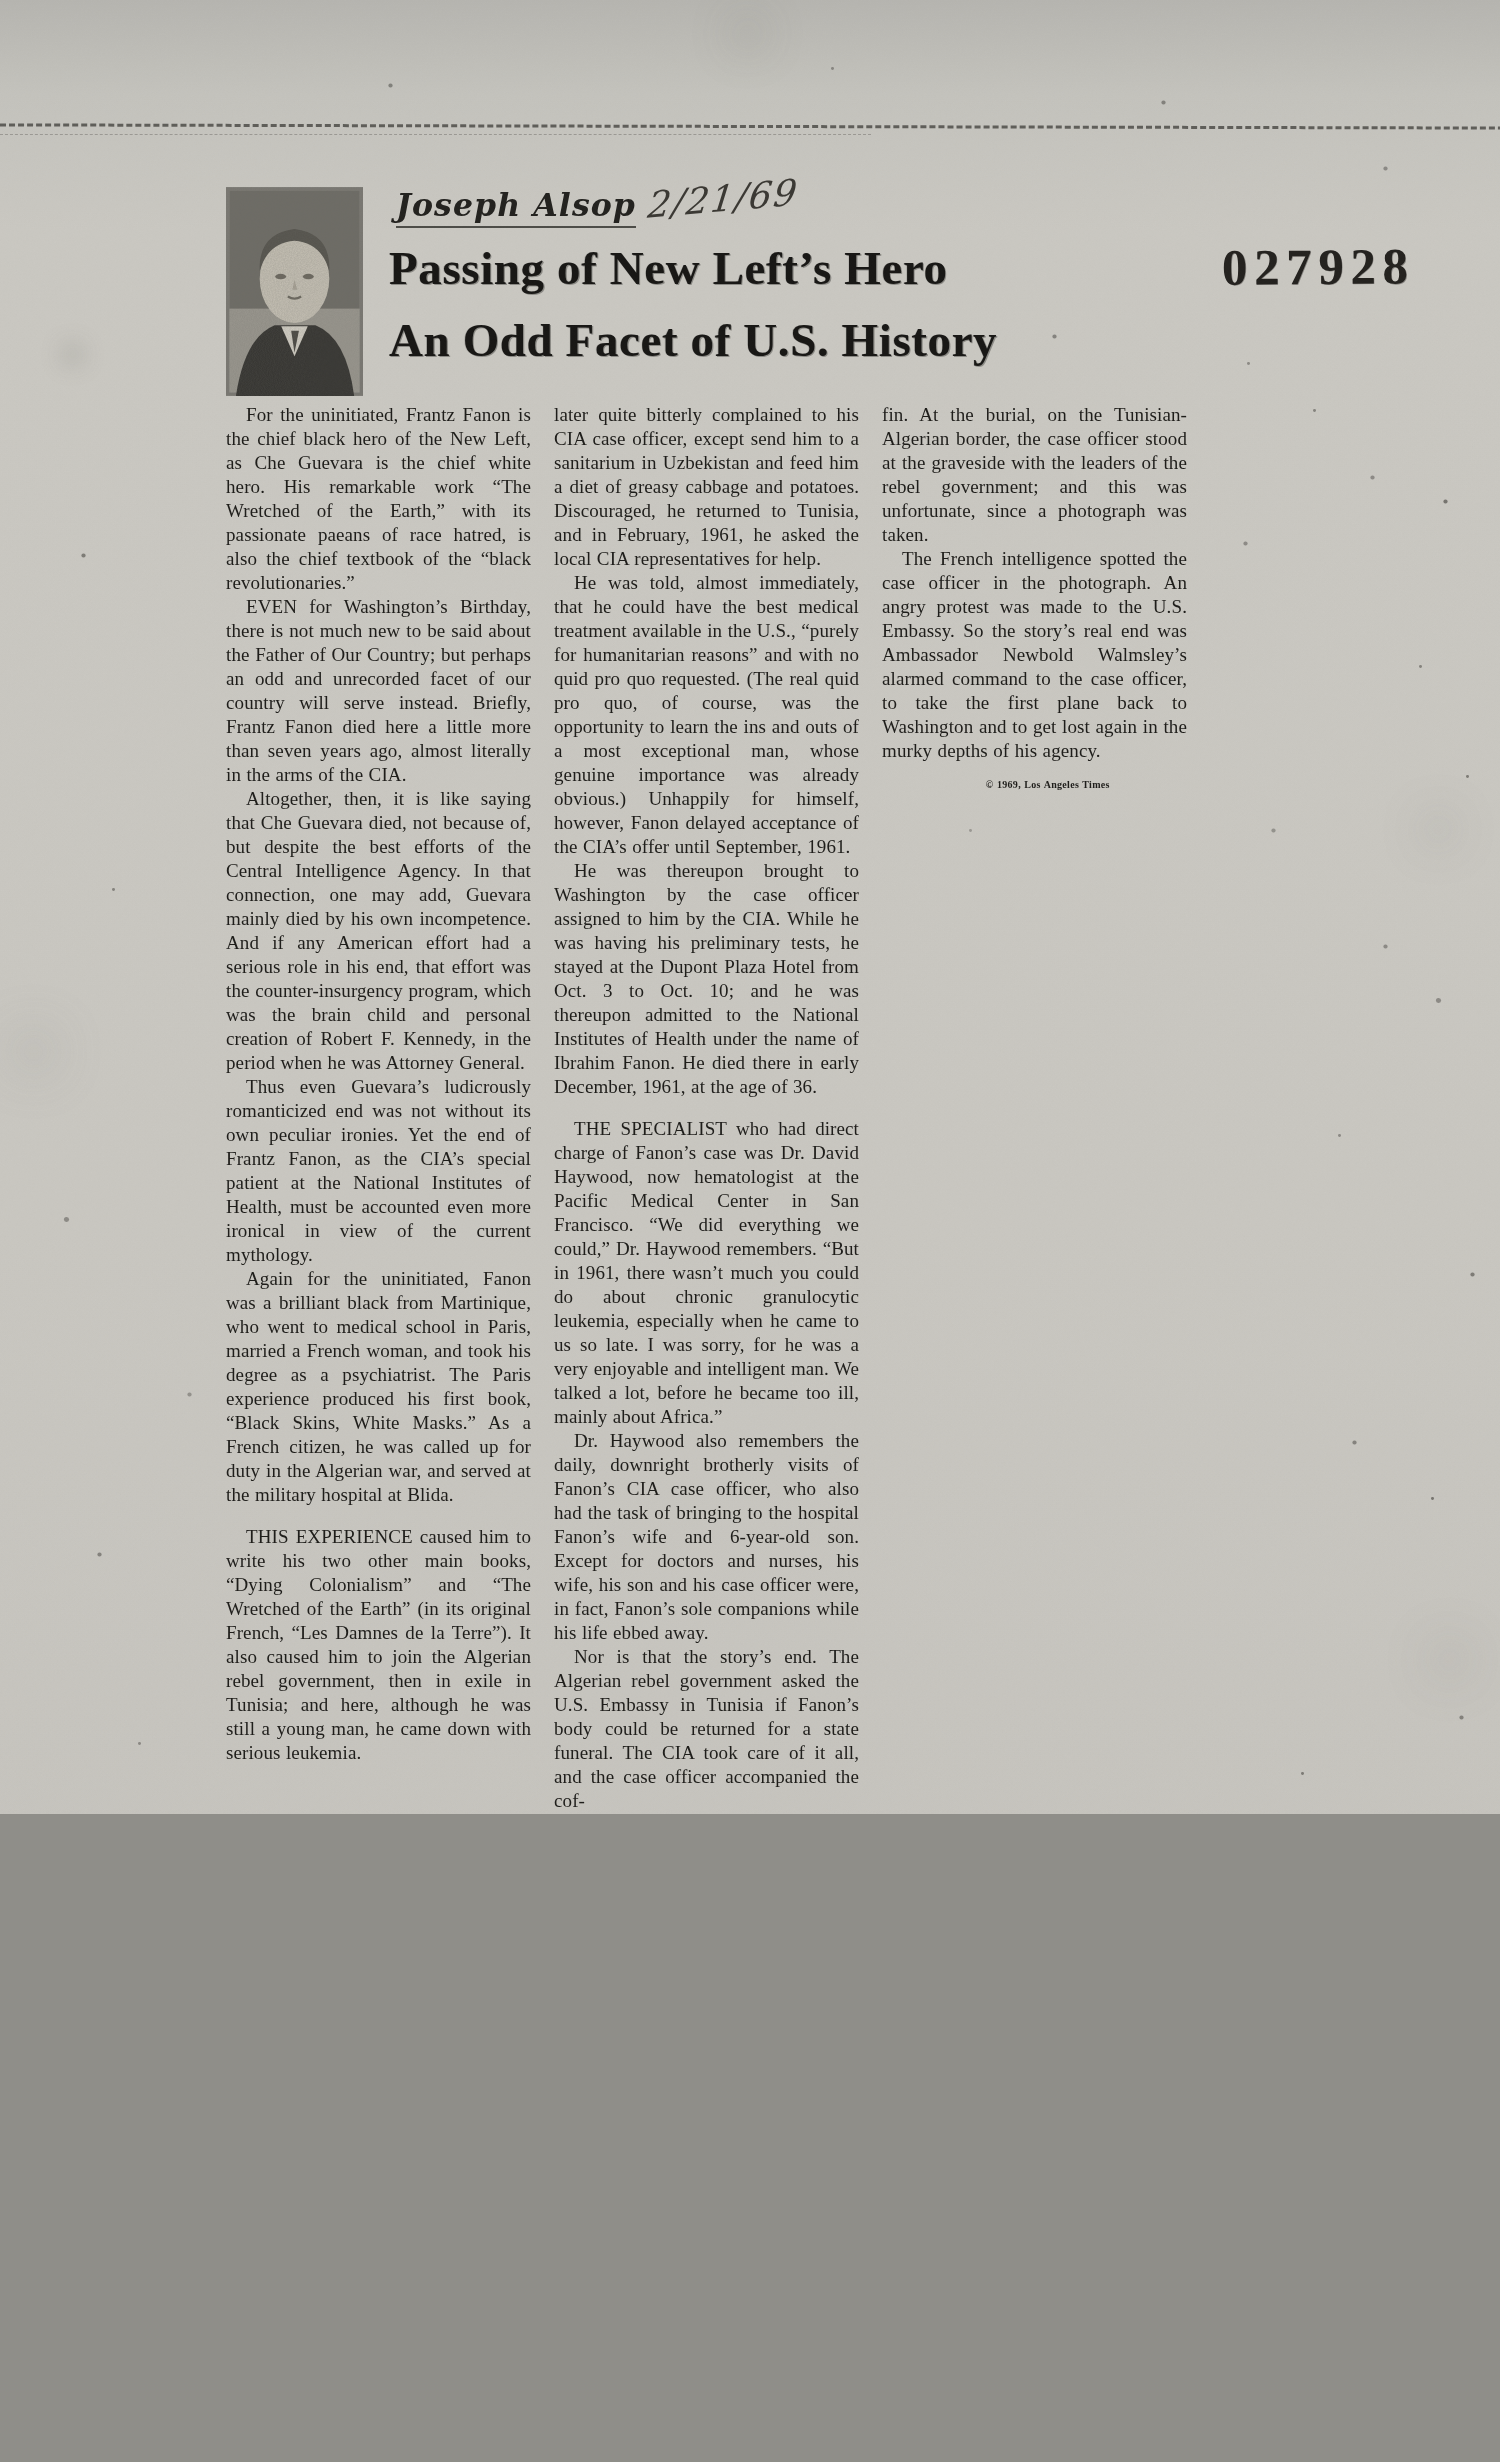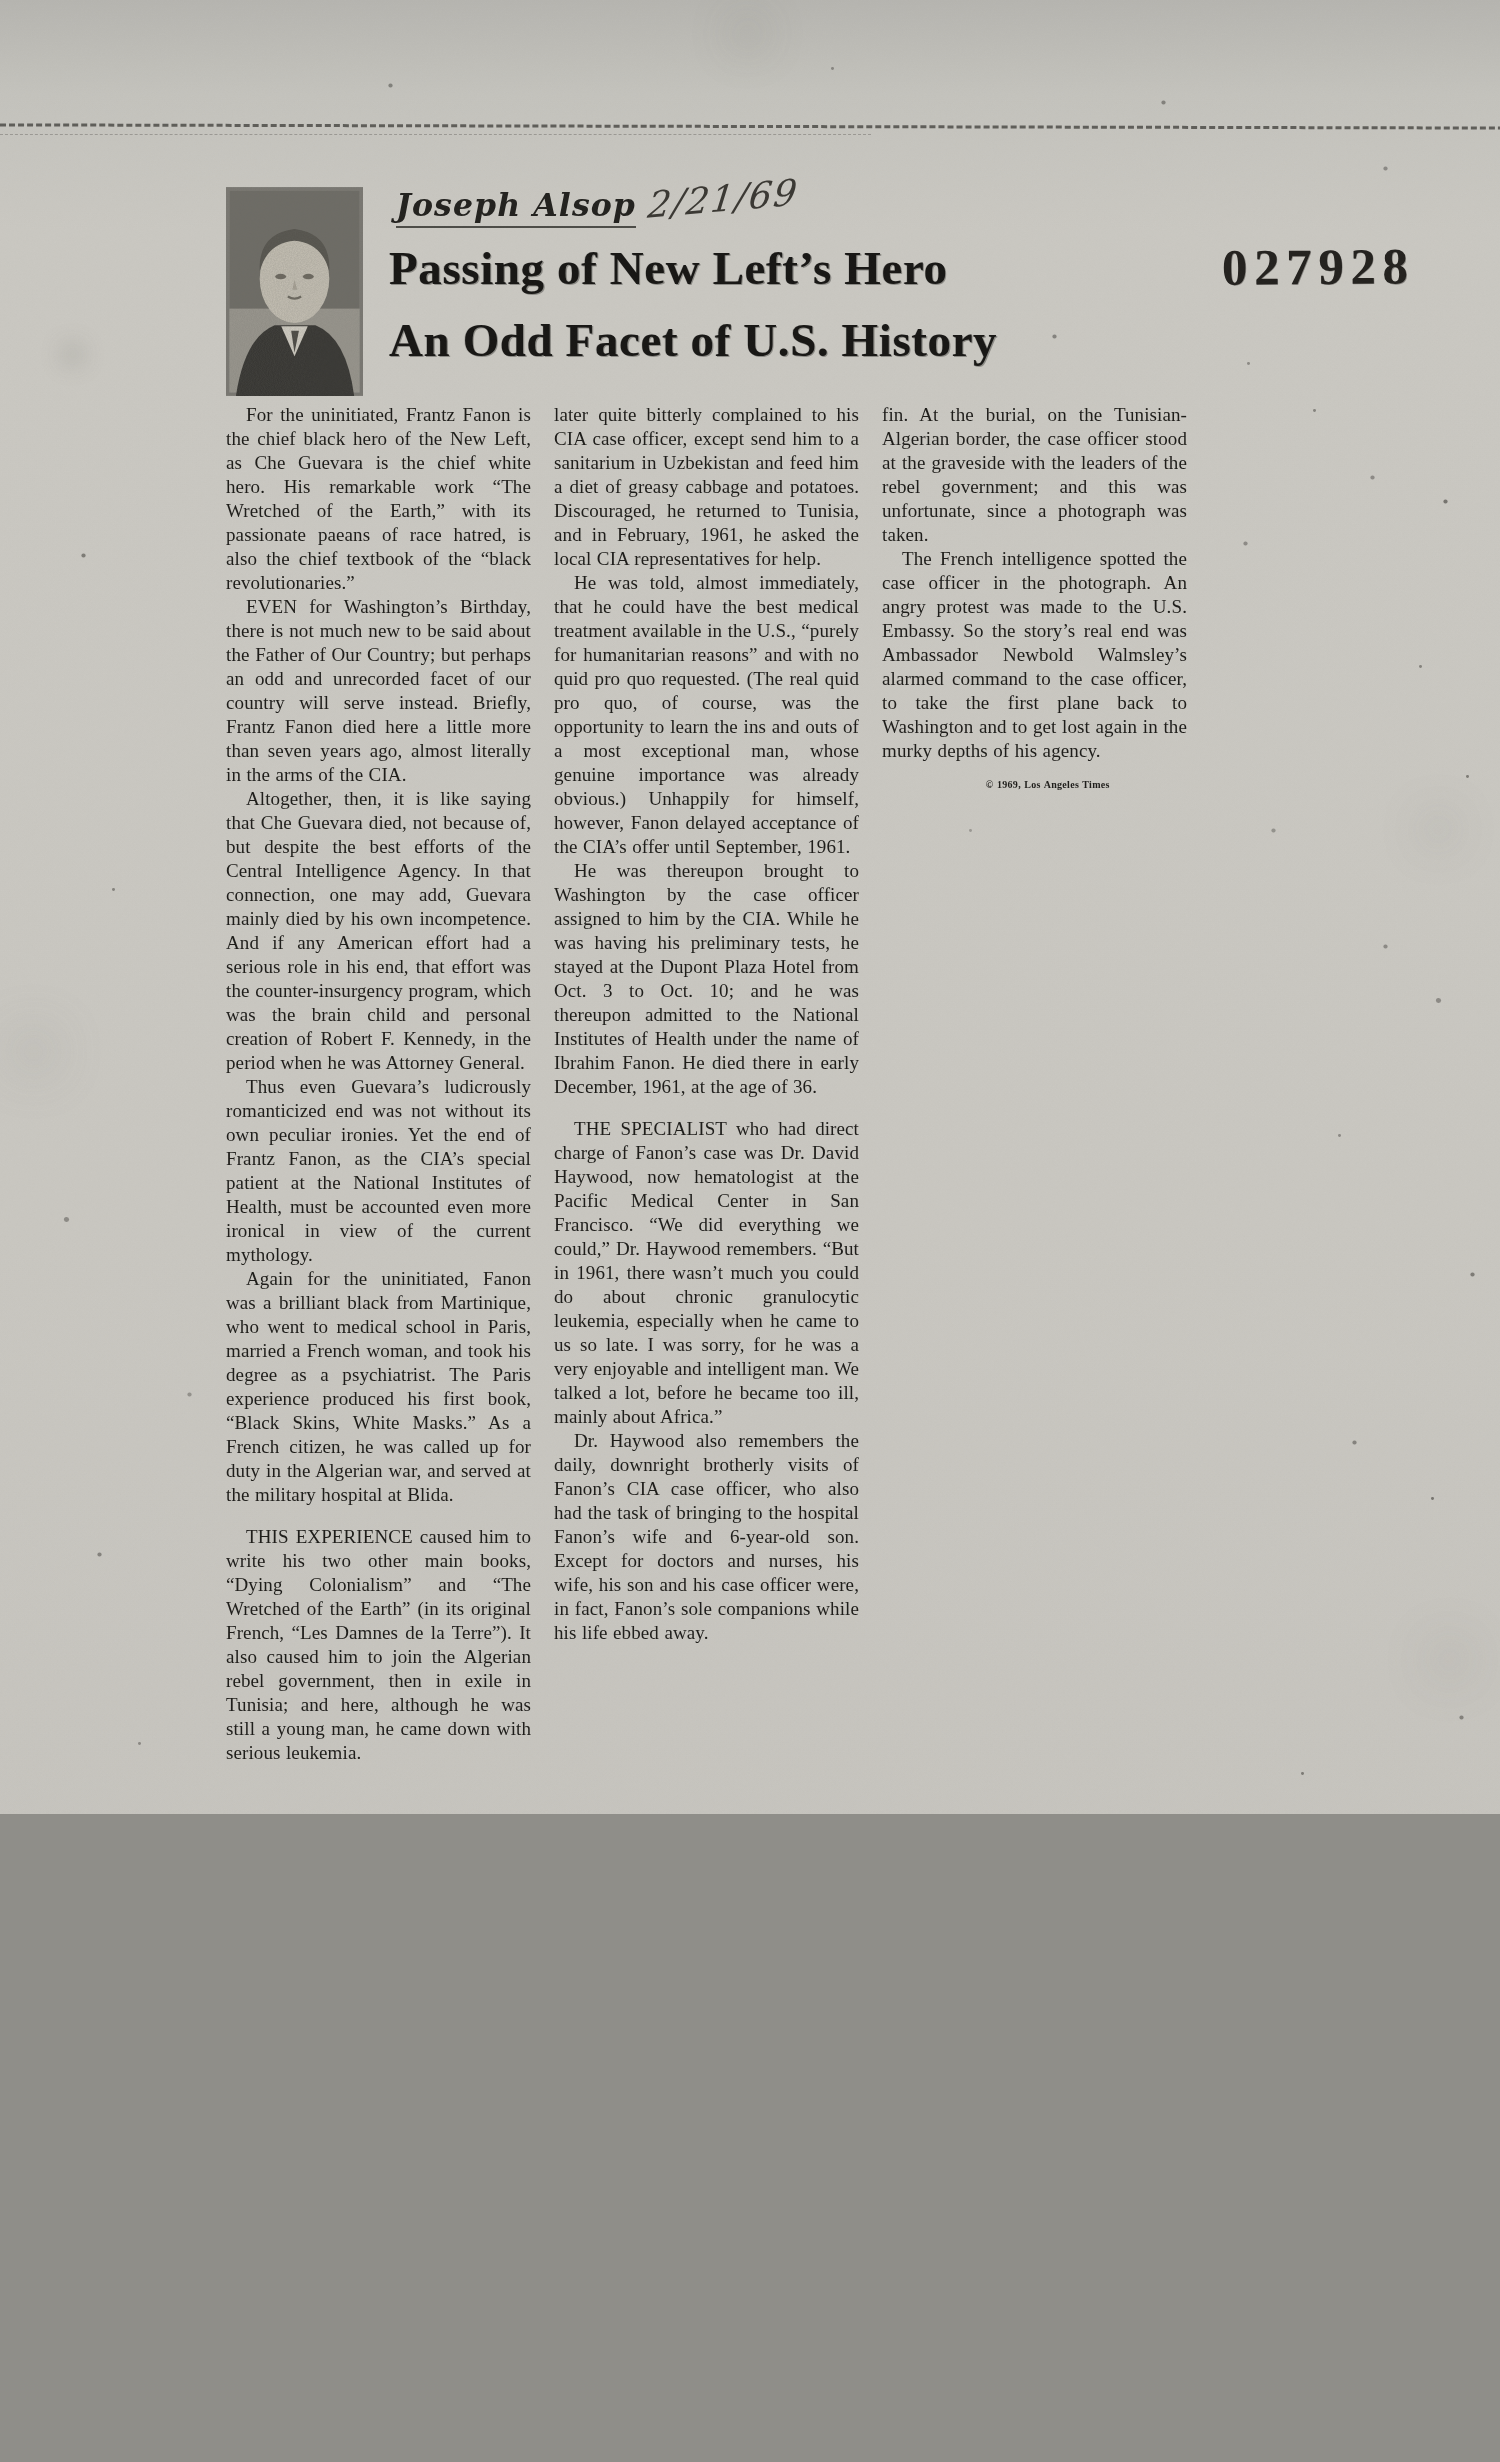--- a/index.html
+++ b/index.html
@@ -132,20 +132,21 @@
       <p>Again for the uninitiated, Fanon was a brilliant black from Martinique, who went to medical school in Paris, married a French woman, and took his degree as a psychiatrist. The Paris experience produced his first book, “Black Skins, White Masks.” As a French citizen, he was called up for duty in the Algerian war, and served at the military hospital at Blida.</p>
       <p class="section-break">THIS EXPERIENCE caused him to write his two other main books, “Dying Colonialism” and “The Wretched of the Earth” (in its original French, “Les Damnes de la Terre”). It also caused him to join the Algerian rebel government, then in exile in Tunisia; and here, although he was still a young man, he came down with serious leukemia.</p>
     </div>
 
     <div class="col">
       <p class="no-indent">later quite bitterly complained to his CIA case officer, except send him to a sanitarium in Uzbekistan and feed him a diet of greasy cabbage and potatoes. Discouraged, he returned to Tunisia, and in February, 1961, he asked the local CIA representatives for help.</p>
       <p>He was told, almost immediately, that he could have the best medical treatment available in the U.S., “purely for humanitarian reasons” and with no quid pro quo requested. (The real quid pro quo, of course, was the opportunity to learn the ins and outs of a most exceptional man, whose genuine importance was already obvious.) Unhappily for himself, however, Fanon delayed acceptance of the CIA’s offer until September, 1961.</p>
       <p>He was thereupon brought to Washington by the case officer assigned to him by the CIA. While he was having his preliminary tests, he stayed at the Dupont Plaza Hotel from Oct. 3 to Oct. 10; and he was thereupon admitted to the National Institutes of Health under the name of Ibrahim Fanon. He died there in early December, 1961, at the age of 36.</p>
       <p class="section-break">THE SPECIALIST who had direct charge of Fanon’s case was Dr. David Haywood, now hematologist at the Pacific Medical Center in San Francisco. “We did everything we could,” Dr. Haywood remembers. “But in 1961, there wasn’t much you could do about chronic granulocytic leukemia, especially when he came to us so late. I was sorry, for he was a very enjoyable and intelligent man. We talked a lot, before he became too ill, mainly about Africa.”</p>
       <p>Dr. Haywood also remembers the daily, downright brotherly visits of Fanon’s CIA case officer, who also had the task of bringing to the hospital Fanon’s wife and 6-year-old son. Except for doctors and nurses, his wife, his son and his case officer were, in fact, Fanon’s sole companions while his life ebbed away.</p>
+      <p>Nor is that the story’s end. The Algerian rebel government asked the U.S. Embassy in Tunisia if Fanon’s body could be returned for a state funeral. The CIA took care of it all, and the case officer accompanied the cof-</p>
     </div>
 
     <div class="col">
       <p class="no-indent">fin. At the burial, on the Tunisian-Algerian border, the case officer stood at the graveside with the leaders of the rebel government; and this was unfortunate, since a photograph was taken.</p>
       <p>The French intelligence spotted the case officer in the photograph. An angry protest was made to the U.S. Embassy. So the story’s real end was Ambassador Newbold Walmsley’s alarmed command to the case officer, to take the first plane back to Washington and to get lost again in the murky depths of his agency.</p>
       <p class="credit">© 1969, Los Angeles Times</p>
     </div>
 
   </div>
 

